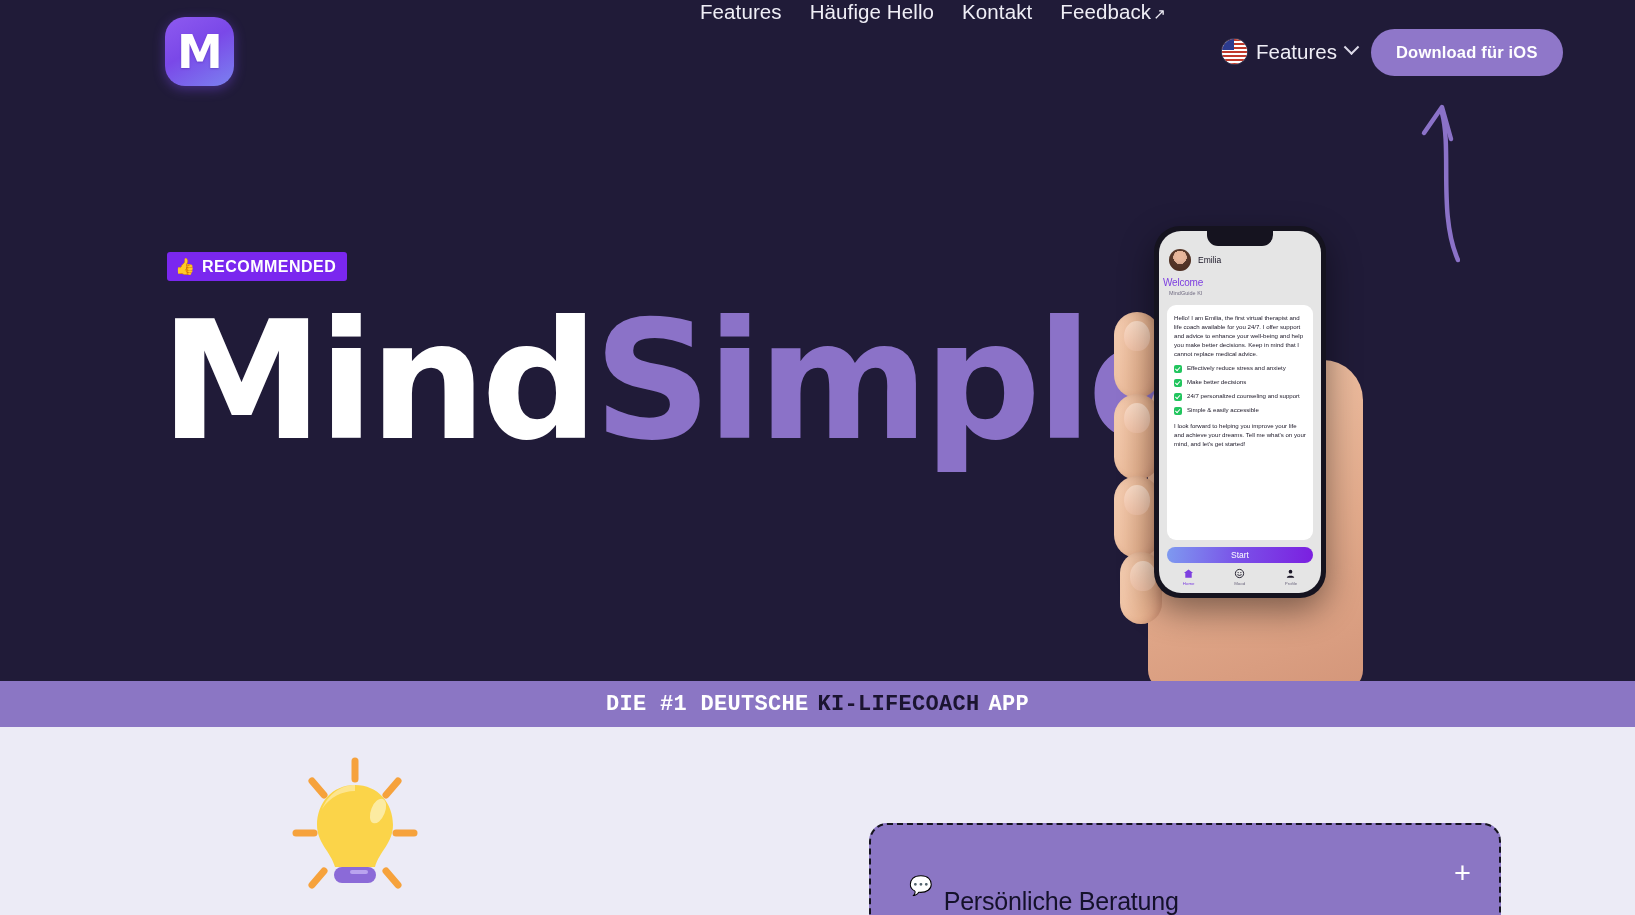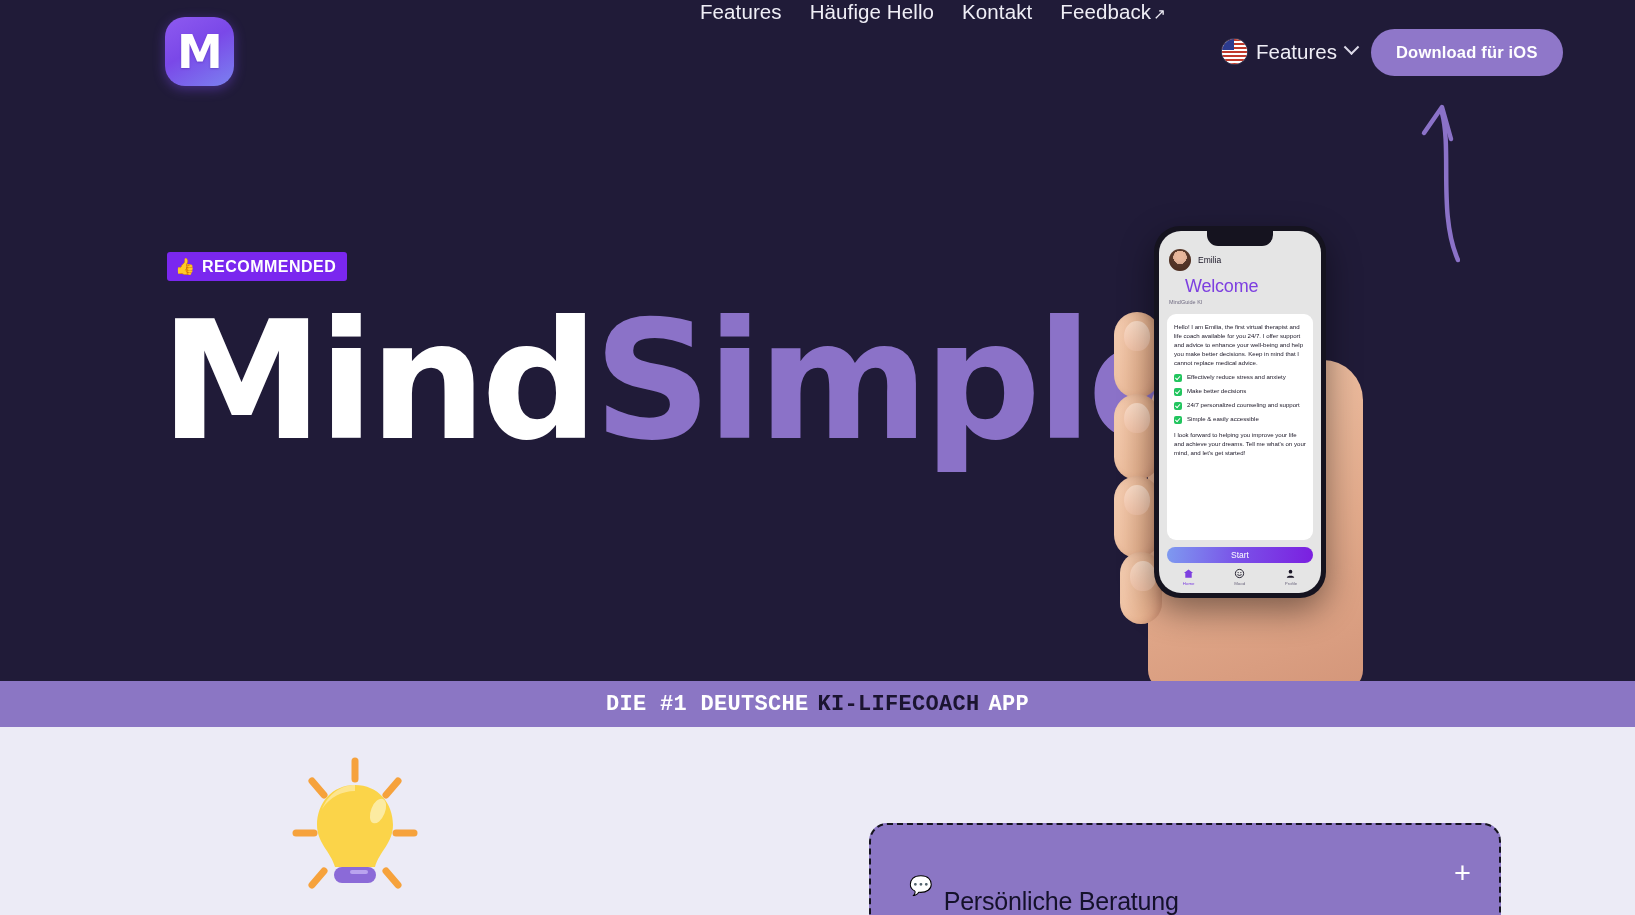--- a/index.html
+++ b/index.html
@@ -151,22 +151,22 @@
     display: flex; align-items: center; gap: 7px;
     padding: 18px 10px 6px 10px;
   }
   .ph-avatar {
     width: 22px; height: 22px; border-radius: 50%; flex: none;
     background: radial-gradient(circle at 50% 38%, #e8b79c 0 38%, #5a3a2c 39% 100%);
     box-shadow: inset 0 -4px 6px rgba(60,30,20,.45);
   }
   .ph-name { font-size: 8.5px; color: #1a1626; font-weight: 400; }
   .ph-welcome {
-    font-size: 18px; color: #7d3fe0; font-weight: 400;
-    padding: 0 26px; line-height: 1.1; letter-spacing: -.2px;
+    font-size: 10px; color: #7d3fe0; font-weight: 400;
+    padding: 0 4px; line-height: 1.1; letter-spacing: -.2px;
   }
   .ph-sub { font-size: 5.5px; color: #6f6a80; padding: 2px 10px 0 10px; }
   .ph-card {
     margin: 9px 8px 0 8px; background: #ffffff; border-radius: 9px;
     padding: 8px 7px; flex: 1; overflow: hidden;
   }
   .ph-para {
     font-size: 6.1px; line-height: 1.48; color: #1a1626; margin-bottom: 6px;
   }
   .ph-list { display: flex; flex-direction: column; gap: 5px; margin-bottom: 6px; }

